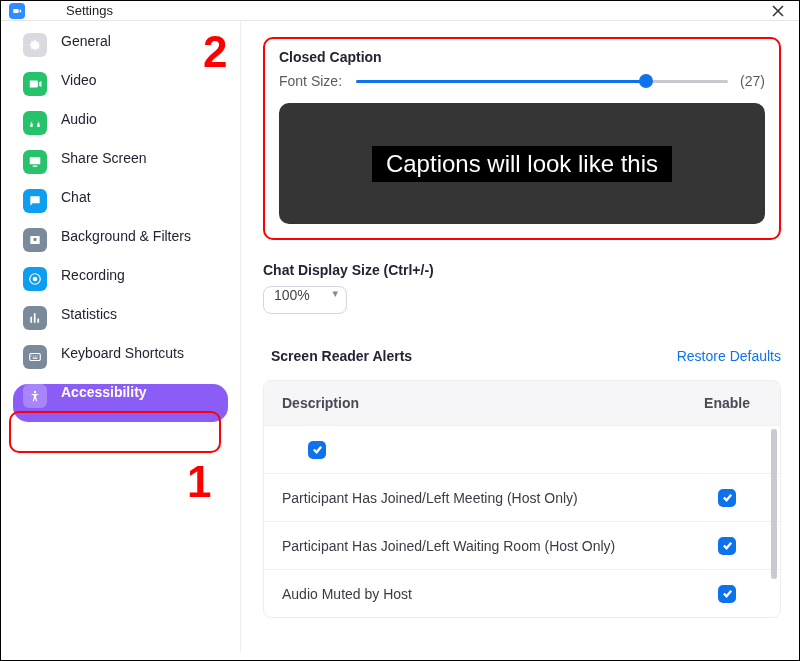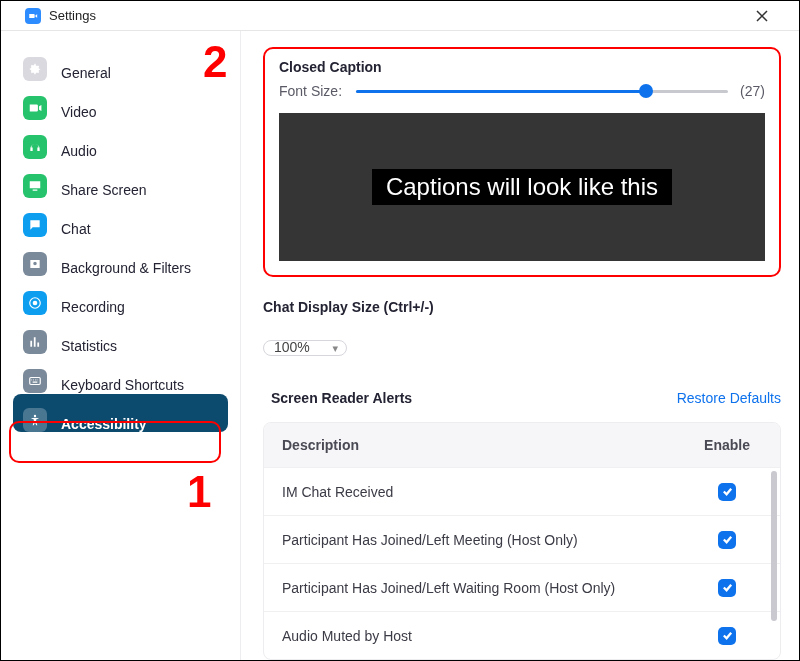--- a/index.html
+++ b/index.html
@@ -8,25 +8,26 @@
     font-family: -apple-system, BlinkMacSystemFont, "Segoe UI", Arial, sans-serif;
     font-size: 14px;
     color: #232333;
     background: #fff;
     width: 800px;
     height: 661px;
     overflow: hidden;
     border: 1px solid #000;
   }
   .titlebar {
-    height: 30px;
+    height: 20px;
     display: flex;
     align-items: center;
-    padding: 0 24px;
+    padding: 0 8px;
     border-bottom: 1px solid #e6e6e6;
+    gap: 33px;
   }
   .titlebar .app-icon {
     width: 16px; height: 16px; border-radius: 4px;
     background: #2d8cff;
     display: flex; align-items: center; justify-content: center;
     margin-right: 8px;
   }
   .titlebar .app-icon svg { width: 10px; height: 10px; fill: #fff; }
   .titlebar .title { font-size: 13px; color: #222; }
   .titlebar .close {
@@ -36,39 +37,40 @@
     font-size: 16px; color: #333; cursor: pointer;
   }
   .container { display: flex; height: calc(661px - 30px); }
   .sidebar {
     width: 240px;
     border-right: 1px solid #ededf0;
     padding: 12px 6px;
     position: relative;
   }
   .nav-item {
-    display: flex; align-items: flex-end;
+    display: flex; align-items: flex-start;
     height: 38px;
     padding: 0 10px;
     border-radius: 8px;
     margin: 0 6px 1px 6px;
     cursor: pointer;
     color: #232333;
   }
   .nav-item .nicon {
     width: 24px; height: 24px; border-radius: 6px;
     background: #e9e9ee;
     margin-right: 14px;
     display: flex; align-items: center; justify-content: center;
     flex: 0 0 24px;
   }
   .nav-item .nicon svg { width: 14px; height: 14px; fill: #fff; }
   .nav-item.active {
-    background: #0c4a6e;
+    background: #8b5cf6;
     color: #fff;
+    border-radius: 15px;
   }
   .nav-item.active .nicon { background: rgba(255,255,255,0.25); }
   .nav-item.active .label { font-weight: 600; }
   .ring1 {
     position: absolute;
     border: 2px solid #ff0000;
     border-radius: 10px;
     pointer-events: none;
   }
   .annot {
@@ -112,35 +114,35 @@
   }
   .slider-ends {
     display: flex; justify-content: space-between;
     color: #5a5a66; font-size: 13px; margin-top: 4px;
     padding: 0 2px;
   }
   .slider-val { margin-left: 12px; color: #5a5a66; }
   .caption-preview {
     margin-top: 14px;
     background: #353535;
-    border-radius: 0;
-    height: 148px;
+    border-radius: 10px;
+    height: 121px;
     display: flex; align-items: center; justify-content: center;
   }
   .caption-text {
     background: #000;
     color: #fff;
     font-size: 24px;
     padding: 4px 14px;
   }
-  .section-title { font-weight: 700; margin-top: 22px; margin-bottom: 24px; }
+  .section-title { font-weight: 700; margin-top: 22px; margin-bottom: 8px; }
   .select {
-    display: inline-flex; align-items: flex-end;
+    display: inline-flex; align-items: flex-start;
     border: 1px solid #d6d6dc; border-radius: 8px;
-    height: 16px; padding: 0 8px 0 10px;
+    height: 28px; padding: 0 8px 0 10px;
     color: #444; cursor: pointer; min-width: 84px;
     justify-content: space-between;
   }
   .select .chev { margin-left: 8px; color: #888; font-size: 11px; }
   .alerts-head {
     display: flex; align-items: baseline; justify-content: space-between;
     margin-top: 26px;
   }
   .alerts-head .restore { color: #0e72ed; cursor: pointer; font-size: 14px; }
   .alerts-table {
@@ -318,21 +320,20 @@
       <span class="restore">Restore Defaults</span>
     </div>
 
     <div class="alerts-table">
       <div class="alerts-header">
         <div class="col-desc">Description</div>
         <div class="col-en">Enable</div>
       </div>
       <div id="alert-rows">
           <div class="alert-row">
-            <div class="col-desc">IM Chat Received</div>
             <div class="col-en"><span class="chk">
                 <svg viewBox="0 0 12 12">
                   <path d="M2 6l3 3 5-6"></path>
                 </svg>
               </span></div>
           </div>
           <div class="alert-row">
             <div class="col-desc">Participant Has Joined/Left Meeting (Host Only)</div>
             <div class="col-en"><span class="chk">
                 <svg viewBox="0 0 12 12">

